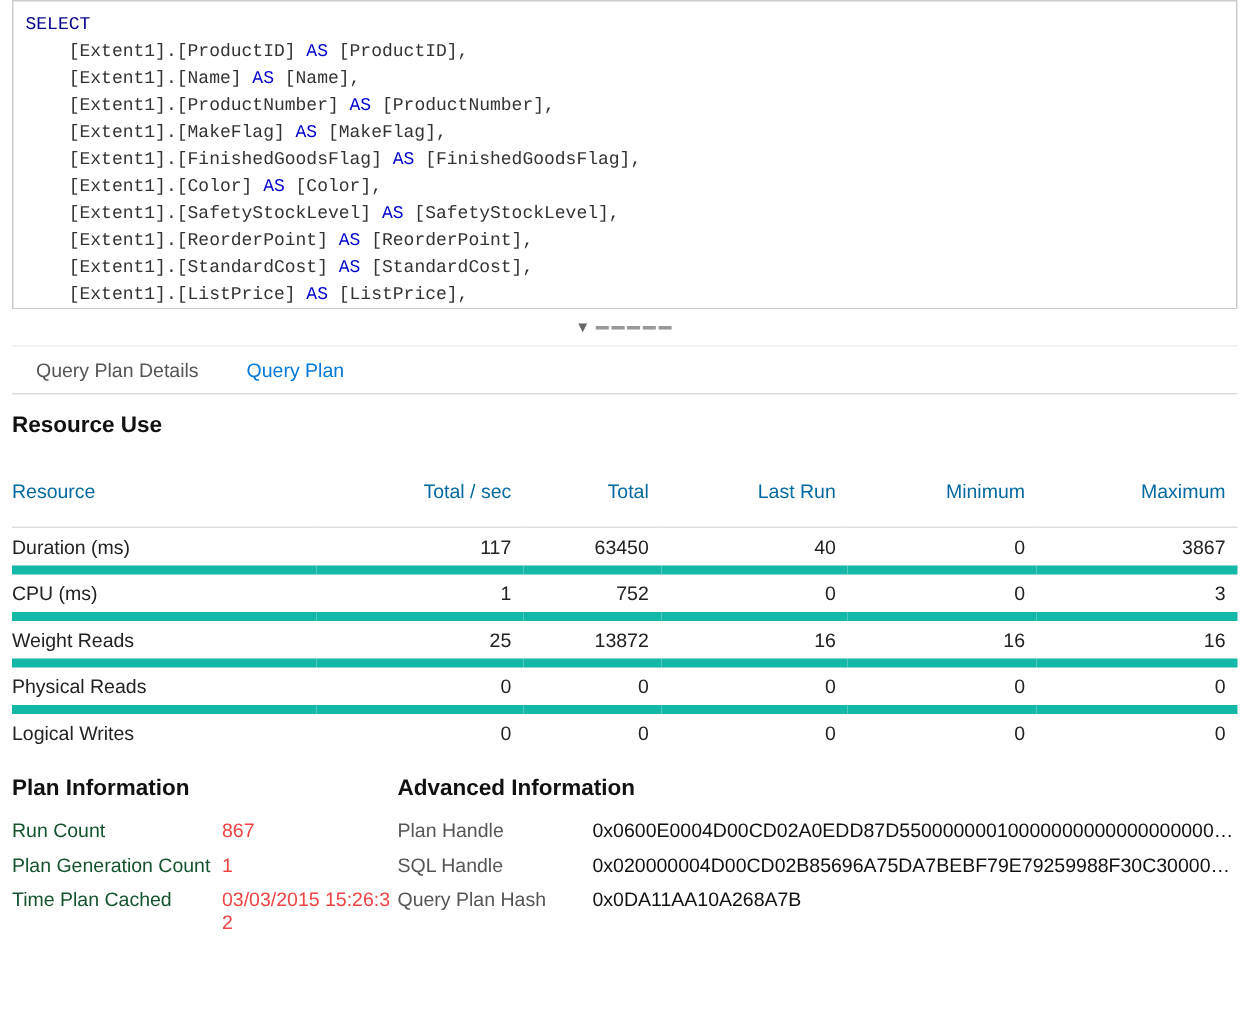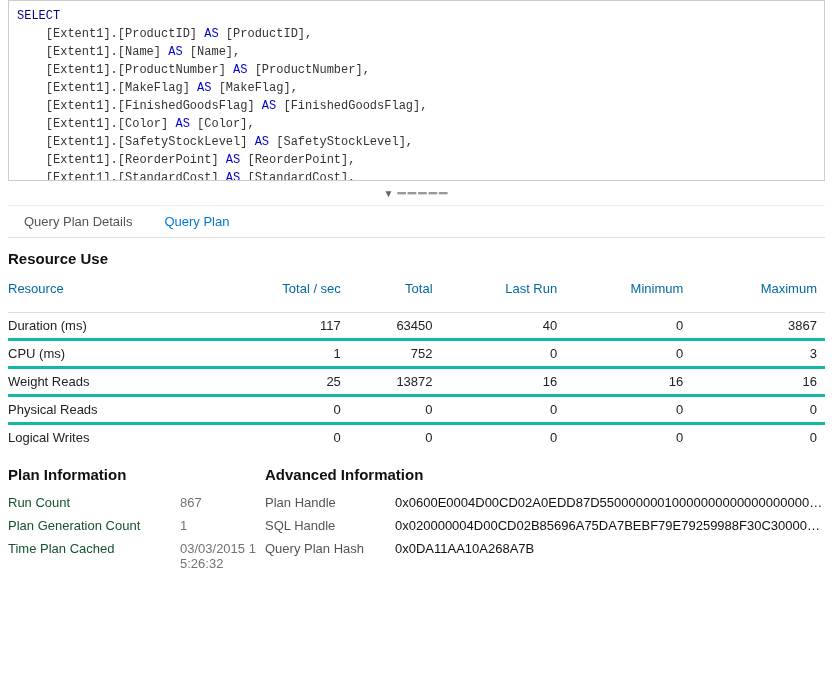--- a/index.html
+++ b/index.html
@@ -13,21 +13,21 @@
       overflow-x: hidden;
     }
 
     
     .sql-editor {
       border: 1px solid #ccc;
       background: #fff;
       font-family: 'Courier New', Courier, monospace;
       font-size: 12px;
       padding: 6px 8px;
-      height: 181px;
+      height: 206px;
       overflow-y: scroll;
       overflow-x: hidden;
       position: relative;
       line-height: 1.5;
       white-space: pre;
     }
 
     .sql-editor .kw { color: #00008B; font-weight: normal; }
     .sql-editor .alias { color: #0000CD; }
 
@@ -75,21 +75,21 @@
       color: #0078D7;
     }
 
     
     .section {
       padding: 12px 0 4px 0;
     }
     .section-title {
       font-size: 15px;
       font-weight: bold;
-      margin-bottom: 10px;
+      margin-bottom: 24px;
       color: #111;
     }
 
     
     .resource-table {
       width: 100%;
       border-collapse: collapse;
     }
     .resource-table th {
       text-align: left;
@@ -97,21 +97,21 @@
       color: #0369a1;
       border-bottom: 1px solid #ddd;
       padding: 4px 8px 16px 0;
       font-size: 13px;
     }
     .resource-table th:not(:first-child) {
       text-align: right;
     }
     .resource-table td {
       padding: 5px 8px 5px 0;
-      border-bottom: 3px solid #14b8a6;
+      border-bottom: 6px solid #14b8a6;
       font-size: 13px;
       color: #222;
     }
     .resource-table td:not(:first-child) {
       text-align: right;
     }
     .resource-table tr:last-child td {
       border-bottom: none;
     }
 
@@ -136,23 +136,22 @@
       margin-bottom: 8px;
       font-size: 13px;
       align-items: flex-start;
     }
     .info-label {
       color: #14532d;
       min-width: 140px;
       flex-shrink: 0;
     }
     .info-value {
-      color: #737373;
+      color: #ef4444;
       word-break: break-all;
-      margin-left: 32px;
     }
 
     
     .adv-row {
       display: flex;
       margin-bottom: 8px;
       font-size: 13px;
       align-items: flex-start;
     }
     .adv-label {

